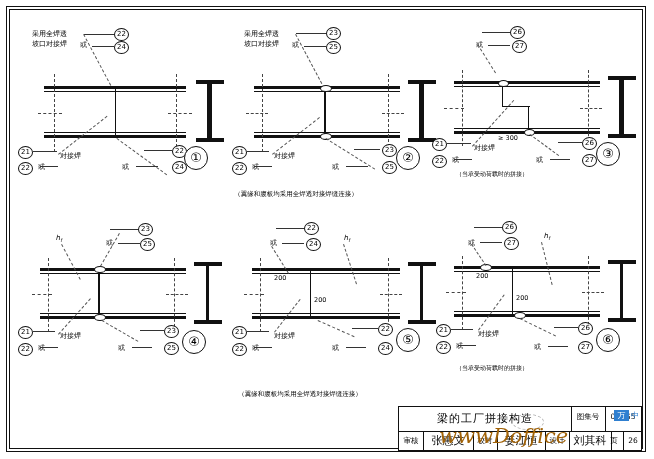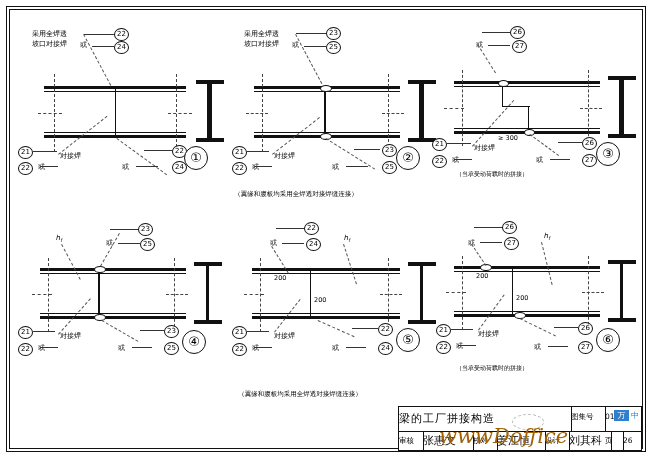--- a/index.html
+++ b/index.html
@@ -37,21 +37,21 @@
   
   .secttl{position:absolute;text-align:center;font-size:9px;white-space:nowrap;
           border-bottom:1.1px solid #111;padding-bottom:1px;}
   .sectsub{position:absolute;text-align:center;font-size:6.5px;white-space:nowrap;}
   .huo{position:absolute;font-size:7px;}
 
   
   .tb{position:absolute;left:398px;top:406px;width:244px;height:45px;border:1.1px solid #111;box-sizing:border-box;background:#fff;}
   .tb .row1{position:absolute;left:0;top:0;right:0;height:24px;border-bottom:1px solid #111;}
   .tb .row2{position:absolute;left:0;top:24px;right:0;bottom:0;}
-  .tbcell{position:absolute;height:100%;box-sizing:border-box;font-size:7.5px;line-height:20px;overflow:hidden;}
+  .tbcell{position:absolute;height:100%;box-sizing:border-box;font-size:7.5px;line-height:20px;text-align:center;overflow:hidden;}
   .vline{position:absolute;top:0;bottom:0;width:1px;background:#111;}
   .maintitle{font-size:11px;letter-spacing:1px;line-height:23px;}
   .sig{font-size:11px;}
   .wm{position:absolute;left:439px;top:424px;font-size:21px;color:#a16207;font-style:italic;letter-spacing:0px;font-family:"DejaVu Serif",serif;}
   .wmbox{position:absolute;left:614px;top:410px;width:15px;height:11px;background:#2f7fd0;color:#fff;font-size:8px;line-height:11px;text-align:center;}
   .wmbox2{position:absolute;left:631px;top:410px;font-size:8px;color:#2f7fd0;}
   .smudge{position:absolute;border:0.7px dashed #bbb;border-radius:50%;}
 </style>
 </head>
 <body>

